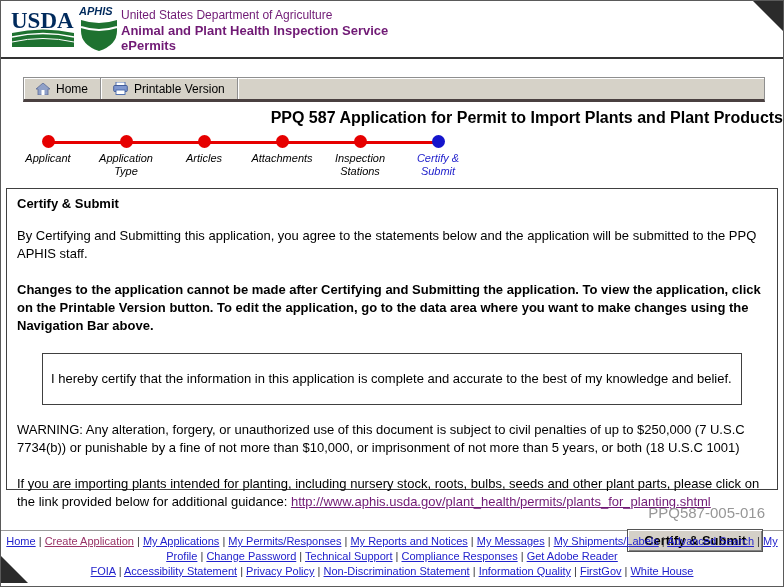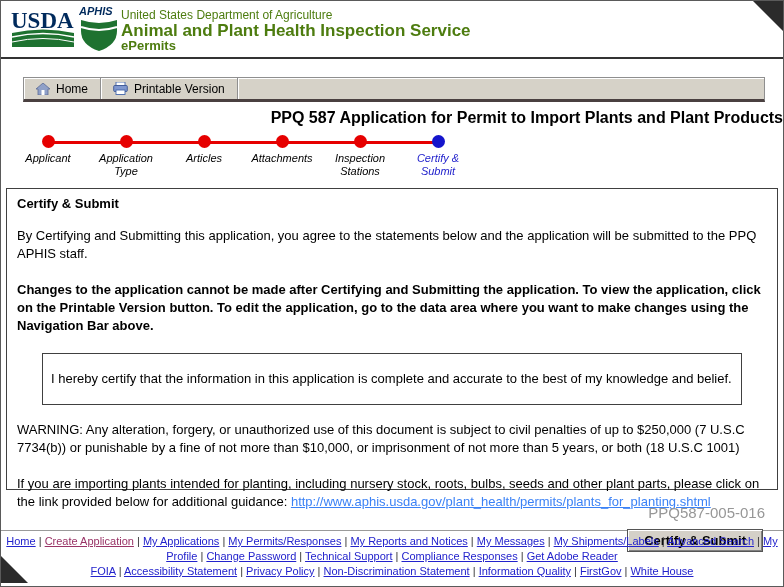--- a/index.html
+++ b/index.html
@@ -11,23 +11,23 @@
   
   .tri-tr{position:absolute;top:0;right:0;width:0;height:0;
     border-top:30px solid #2b2b2b;border-left:30px solid transparent;}
   .tri-bl{position:absolute;bottom:3px;left:0;width:0;height:0;
     border-bottom:27px solid #2b2b2b;border-right:27px solid transparent;}
 
   
   .header{position:relative;height:56px;border-bottom:2px solid #333;}
   .usda-logo{position:absolute;left:10px;top:7px;}
   .aphis-logo{position:absolute;left:78px;top:4px;}
-  .agency-text{position:absolute;left:120px;top:7px;color:#4d7c0f;line-height:15px;}
+  .agency-text{position:absolute;left:120px;top:7px;color:#701a75;line-height:15px;}
   .agency-text .l1{font-size:12px;}
-  .agency-text .l2{font-size:17px;font-weight:bold;}
+  .agency-text .l2{font-size:13px;font-weight:bold;}
   .agency-text .l3{font-size:13px;font-weight:bold;}
 
   
   .toolbar{display:flex;margin:18px 18px 0 22px;height:21px;background:#d6d2c8;
     border:1px solid #8f8f8f;border-bottom:3px solid #4a4040;}
   .tool-btn{display:flex;align-items:center;gap:6px;padding:0 12px;font-size:12px;
     border-right:1px solid #8f8f8f;box-shadow:inset 1px 1px 0 #ffffff;cursor:default;}
   .tool-filler{flex:1;box-shadow:inset 1px 1px 0 #ffffff;}
 
   .page-title{margin:7px 0 0 8px;font-size:16px;font-weight:bold;text-align:right;}
@@ -50,21 +50,21 @@
     font-size:13px;line-height:18px;}
   .content-heading{font-weight:bold;font-size:13px;margin:0 0 14px 0;}
   .para{margin:0 0 18px 0;}
   .para.bold{font-weight:bold;}
   .certify-box{border:1px solid #404040;margin:0 25px 16px 25px;padding:16px 8px;}
   .btn-row{margin-top:auto;text-align:right;padding-right:4px;}
   .submit-btn{font-family:inherit;font-size:13px;font-weight:bold;color:#000;
     background:#d4d0c8;border:1px solid #555;
     box-shadow:inset 1px 1px 0 #fff, inset -1px -1px 0 #808080;
     padding:3px 16px;cursor:pointer;}
-  a.ilink{color:#3b82f6;text-decoration:underline;}
+  a.ilink{color:#701a75;text-decoration:underline;}
 
   .form-code{margin:14px 18px 0 0;text-align:right;font-size:15px;color:#979797;}
   .footer-divider{margin-top:9px;border-top:1px solid #9a9a9a;}
 
   .footer{margin-top:3px;text-align:center;font-size:11px;line-height:15px;padding:0 2px;}
   .footer a{color:#2222cc;text-decoration:underline;}
   .footer a.visited{color:#993366;}
   .footer .sep{color:#333;}
 </style>
 </head>

